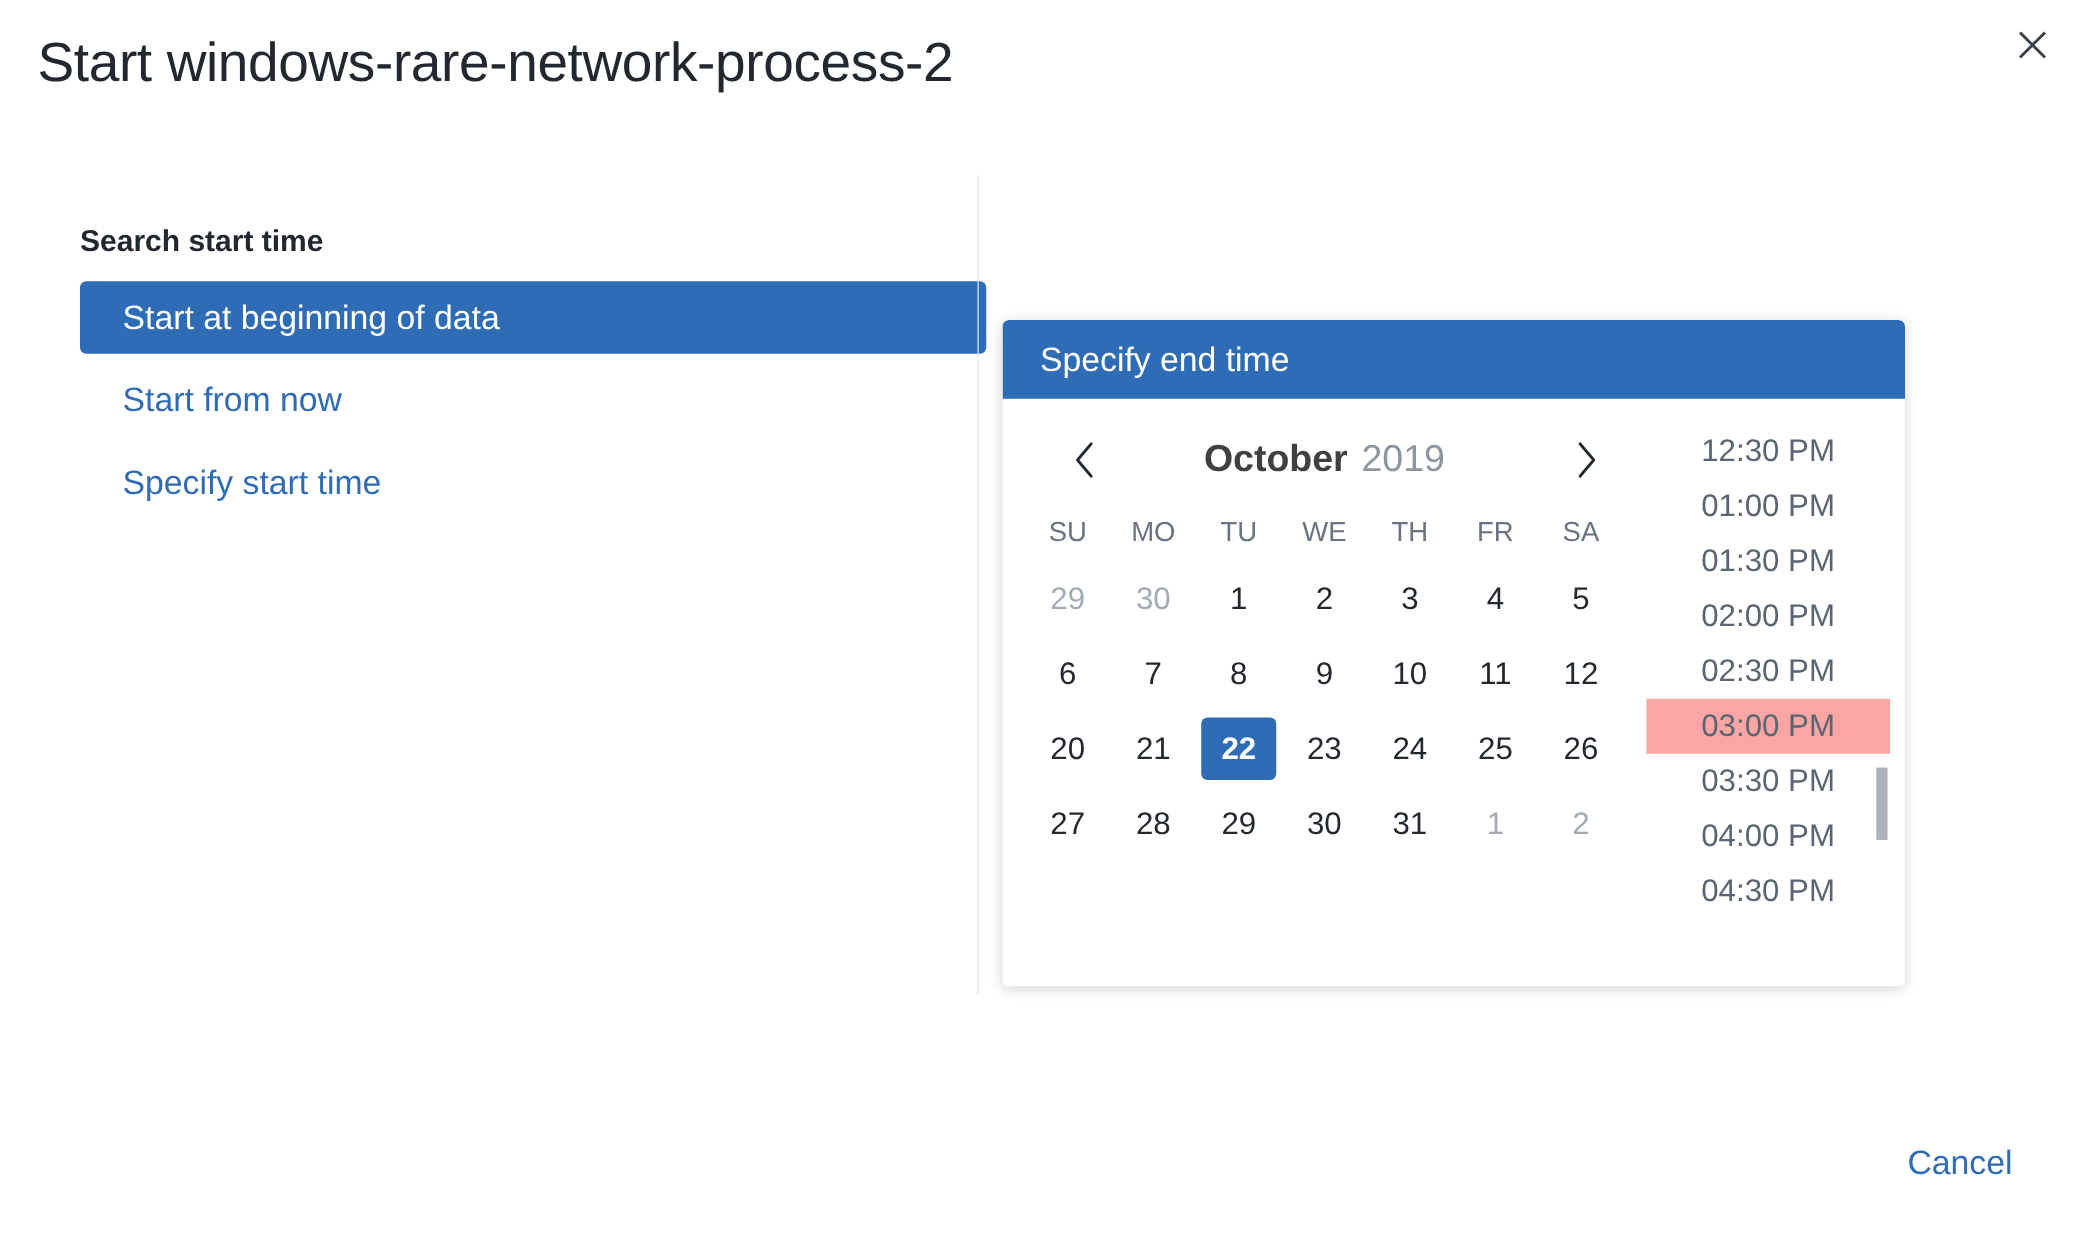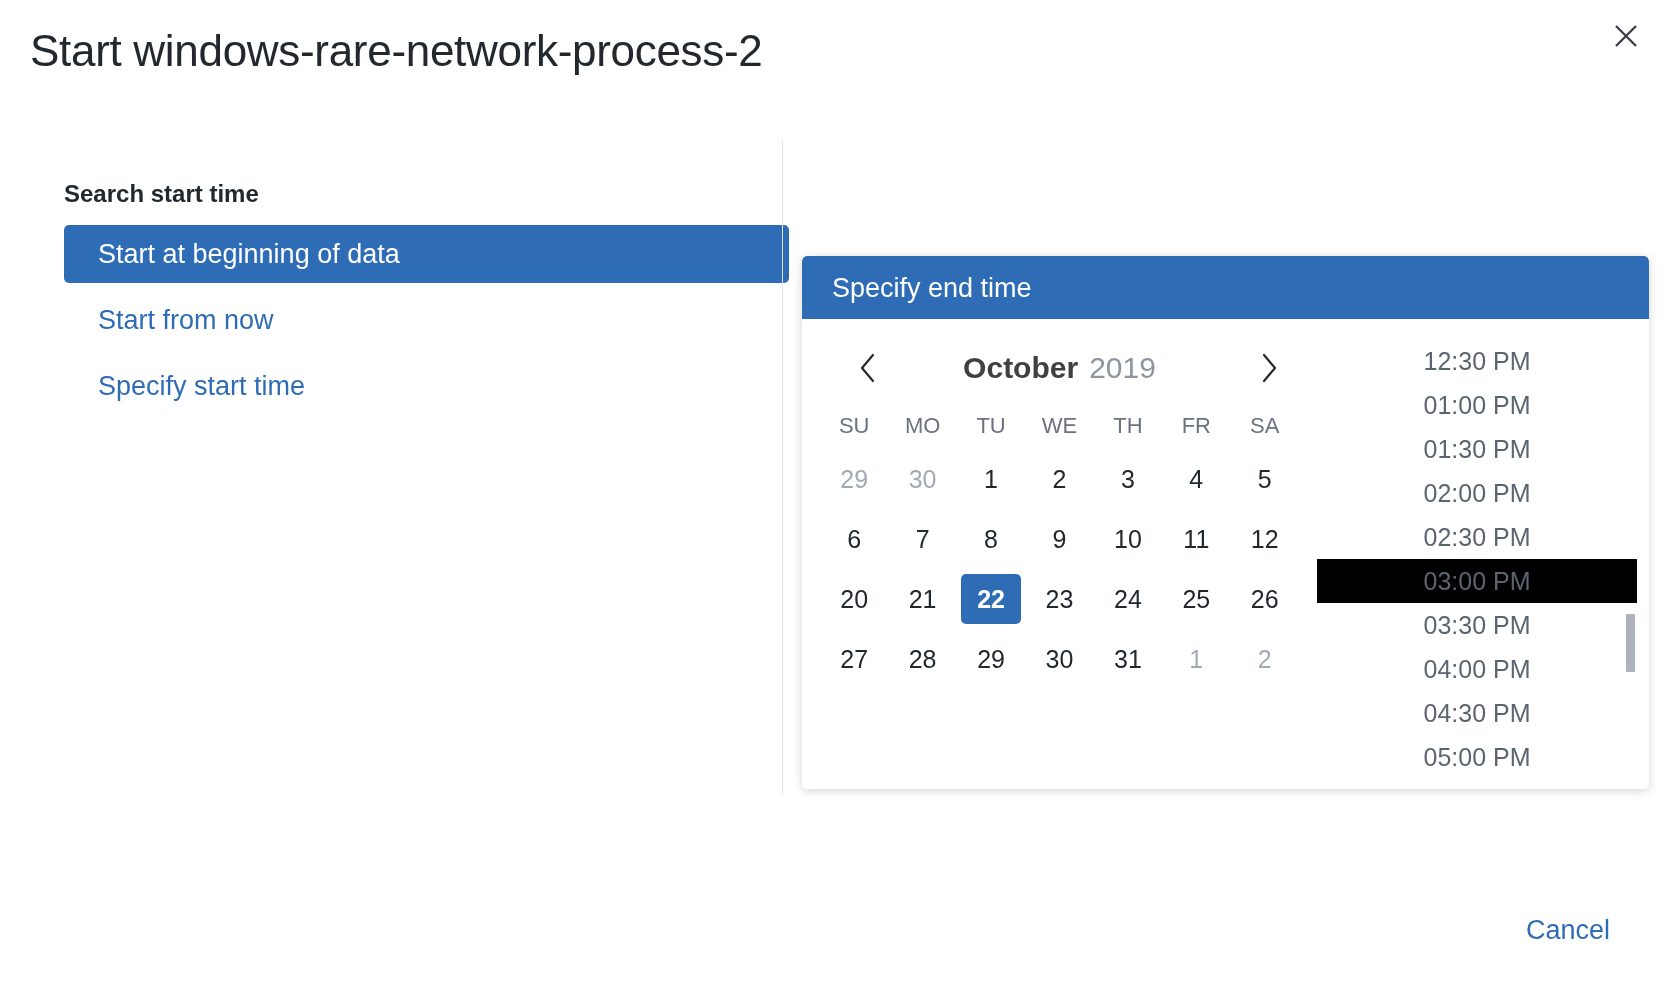--- a/index.html
+++ b/index.html
@@ -96,21 +96,21 @@
     padding: 16px 0 16px 30px;
     border-radius: 5px 5px 0 0;
     cursor: pointer;
     white-space: nowrap;
   }
 
   
   .picker {
     position: absolute;
     left: 802px; top: 256px;
-    width: 847px;
+    width: 722px;
     height: 533px;
     border-radius: 5px;
     background: #ffffff;
     box-shadow: 0 2px 10px rgba(0,0,0,0.17);
     overflow: hidden;
   }
   .picker-body {
     position: absolute;
     top: 63px; left: 0; right: 0; bottom: 0;
     display: flex;
@@ -196,21 +196,21 @@
   .time-item {
     font-size: 25px;
     line-height: 30px;
     color: #5b6572;
     text-align: center;
     padding: 7px 0;
     margin: 0 12px 0 0;
     cursor: pointer;
     white-space: nowrap;
   }
-  .time-item.selected { background: #000000; }
+  .time-item.selected { background: #fca5a5; }
 
   .time-scrollbar {
     position: absolute;
     right: 14px; top: 0; bottom: 0;
     width: 9px;
   }
   .time-thumb {
     position: absolute;
     top: 295px; left: 0;
     width: 9px; height: 58px;
@@ -359,21 +359,20 @@
         <div>
             <div class="time-item">12:30 PM</div>
             <div class="time-item">01:00 PM</div>
             <div class="time-item">01:30 PM</div>
             <div class="time-item">02:00 PM</div>
             <div class="time-item">02:30 PM</div>
             <div class="time-item selected">03:00 PM</div>
             <div class="time-item">03:30 PM</div>
             <div class="time-item">04:00 PM</div>
             <div class="time-item">04:30 PM</div>
-            <div class="time-item">05:00 PM</div>
           </div>
         <div class="time-scrollbar">
           <div class="time-thumb"></div>
         </div>
       </div>
 
     </div>
   </div>
 
   <div class="footer">

